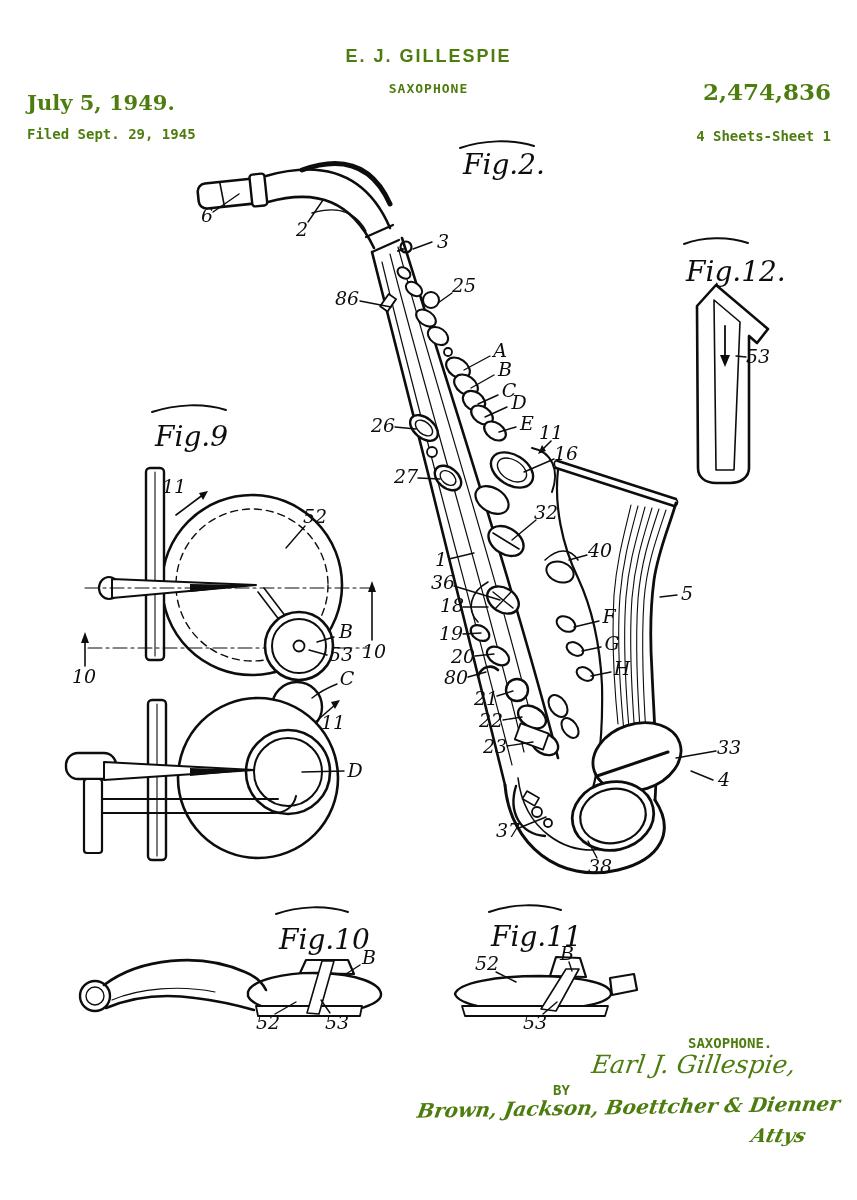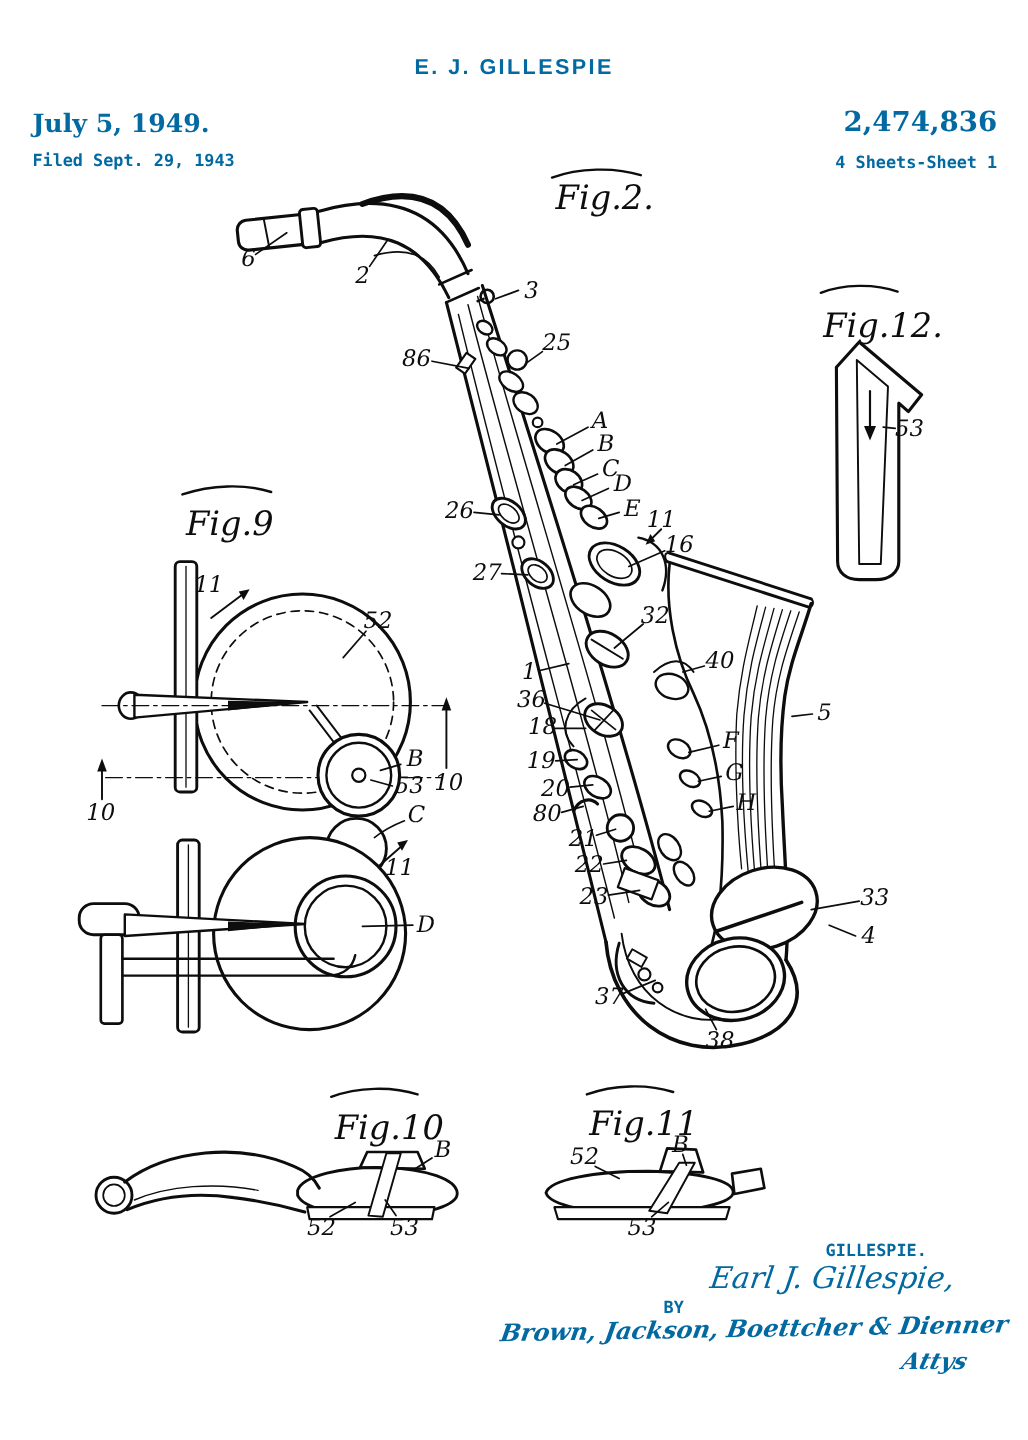--- a/index.html
+++ b/index.html
@@ -2,53 +2,54 @@
 <html><head>
 <meta charset="utf-8">
 <style>
   html,body{margin:0;padding:0;background:#888;}
   .sheet{
     position:relative;
     width:857px;height:1200px;
     margin:0 auto;
     background:#ffffff;
     font-family:"Liberation Sans", sans-serif;
-    color:#0369a1;
+    color:#4d7c0f;
     overflow:hidden;
   }
   .hdr{position:absolute;white-space:nowrap;}
   .hdr-name{top:46px;left:0;width:100%;text-align:center;
     font:bold 18px "Liberation Sans", sans-serif;letter-spacing:2px;}
   .hdr-title{top:81px;left:0;width:100%;text-align:center;
     font:bold 13px "DejaVu Sans Mono", monospace;letter-spacing:1px;}
   .hdr-date{top:90px;left:27px;font:bold 21px "DejaVu Serif", serif;}
-  .hdr-patnum{top:88px;right:26px;font:bold 23px "DejaVu Serif", serif;}
+  .hdr-patnum{top:78px;right:26px;font:bold 23px "DejaVu Serif", serif;}
   .hdr-filed{top:126px;left:27px;font:bold 14px "DejaVu Sans Mono", monospace;}
   .hdr-sheet{top:128px;right:26px;font:bold 14px "DejaVu Sans Mono", monospace;}
   .sig{position:absolute;white-space:nowrap;}
   .sig-inventor-cap{top:1035px;left:688px;font:bold 14px "DejaVu Sans Mono", monospace;}
   .sig-inventor{top:1050px;left:592px;font:italic 25px "DejaVu Serif", serif;transform:skewX(-8deg);}
   .sig-by{top:1082px;left:553px;font:bold 14px "DejaVu Sans Mono", monospace;}
   .sig-attorneys{top:1095px;left:418px;font:bold italic 20px "DejaVu Serif", serif;transform:skewX(-10deg) rotate(-1deg);}
   .sig-attys{top:1124px;left:752px;font:bold italic 19px "DejaVu Serif", serif;transform:skewX(-14deg);}
   svg{position:absolute;top:0;left:0;}
   svg .ink{stroke:#0d0d0d;fill:none;stroke-linecap:round;stroke-linejoin:round;}
   svg .fillw{fill:#ffffff;}
   svg .num{font:italic 19px "DejaVu Serif", serif;fill:#0d0d0d;}
   svg .figtitle{font:italic 28px "DejaVu Serif", serif;fill:#0d0d0d;}
 </style>
 </head>
 <body>
 
 <div class="sheet">
 
   <div class="hdr hdr-name">E. J. GILLESPIE</div>
+  <div class="hdr hdr-title">SAXOPHONE</div>
   <div class="hdr hdr-date">July 5, 1949.</div>
   <div class="hdr hdr-patnum">2,474,836</div>
-  <div class="hdr hdr-filed">Filed Sept. 29, 1943</div>
+  <div class="hdr hdr-filed">Filed Sept. 29, 1945</div>
   <div class="hdr hdr-sheet">4 Sheets-Sheet 1</div>
 
   <svg width="857" height="1200" viewBox="0 0 857 1200">
     <defs>
       <pattern id="hatch" patternUnits="userSpaceOnUse" width="6" height="6" patternTransform="rotate(0)">
         <path d="M0,6 L6,0" stroke="#0d0d0d" stroke-width="1.3"></path>
       </pattern>
       <pattern id="hatch2" patternUnits="userSpaceOnUse" width="5" height="5">
         <path d="M0,0 L5,5" stroke="#0d0d0d" stroke-width="1.1"></path>
       </pattern>
@@ -357,19 +358,19 @@
       <polygon class="ink fillw" points="541,1009 566,969 579,969 556,1011" stroke-width="1.6"></polygon>
       <line class="ink" x1="496" y1="972" x2="516" y2="982" stroke-width="1.4"></line>
       <text class="num" x="487" y="970" text-anchor="middle">52</text>
       <line class="ink" x1="569" y1="962" x2="572" y2="971" stroke-width="1.4"></line>
       <text class="num" x="567" y="960" text-anchor="middle">B</text>
       <line class="ink" x1="543" y1="1014" x2="557" y2="1002" stroke-width="1.4"></line>
       <text class="num" x="535" y="1029" text-anchor="middle">53</text>
     </g>
   </svg>
 
-  <div class="sig sig-inventor-cap">GILLESPIE.</div>
+  <div class="sig sig-inventor-cap">SAXOPHONE.</div>
   <div class="sig sig-inventor">Earl J. Gillespie,</div>
   <div class="sig sig-by">BY</div>
   <div class="sig sig-attorneys">Brown, Jackson, Boettcher &amp; Dienner</div>
   <div class="sig sig-attys">Attys</div>
 
 </div>
 
 </body></html>

